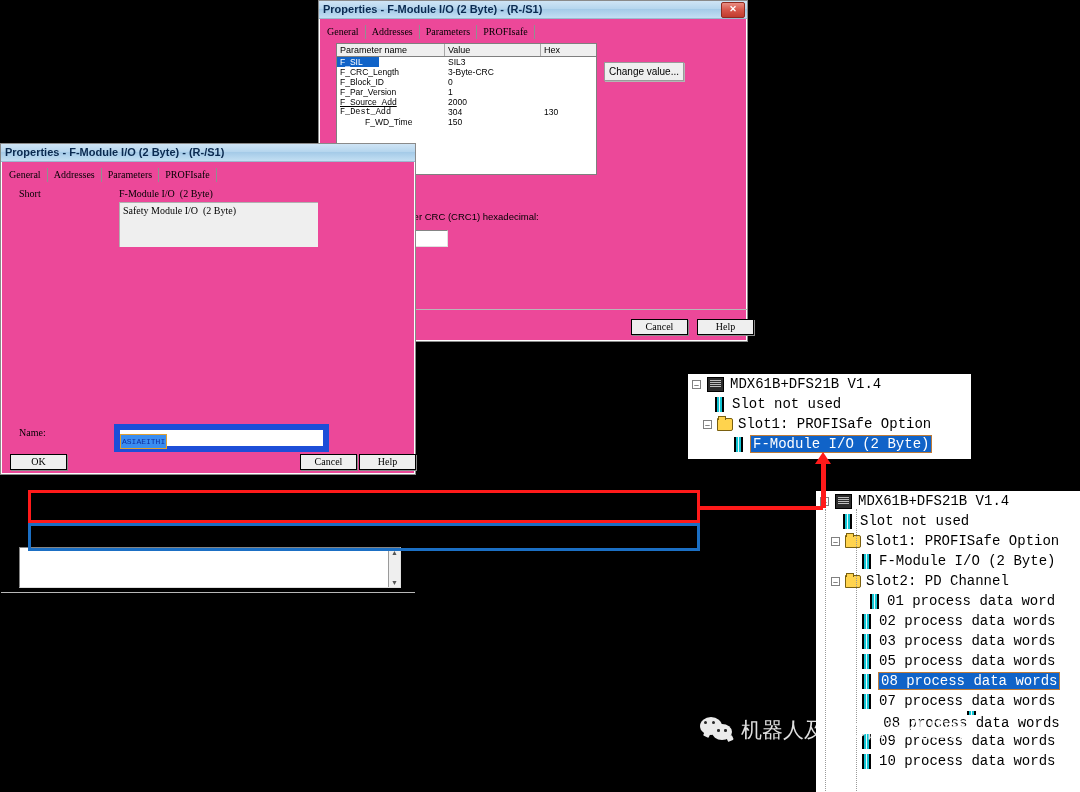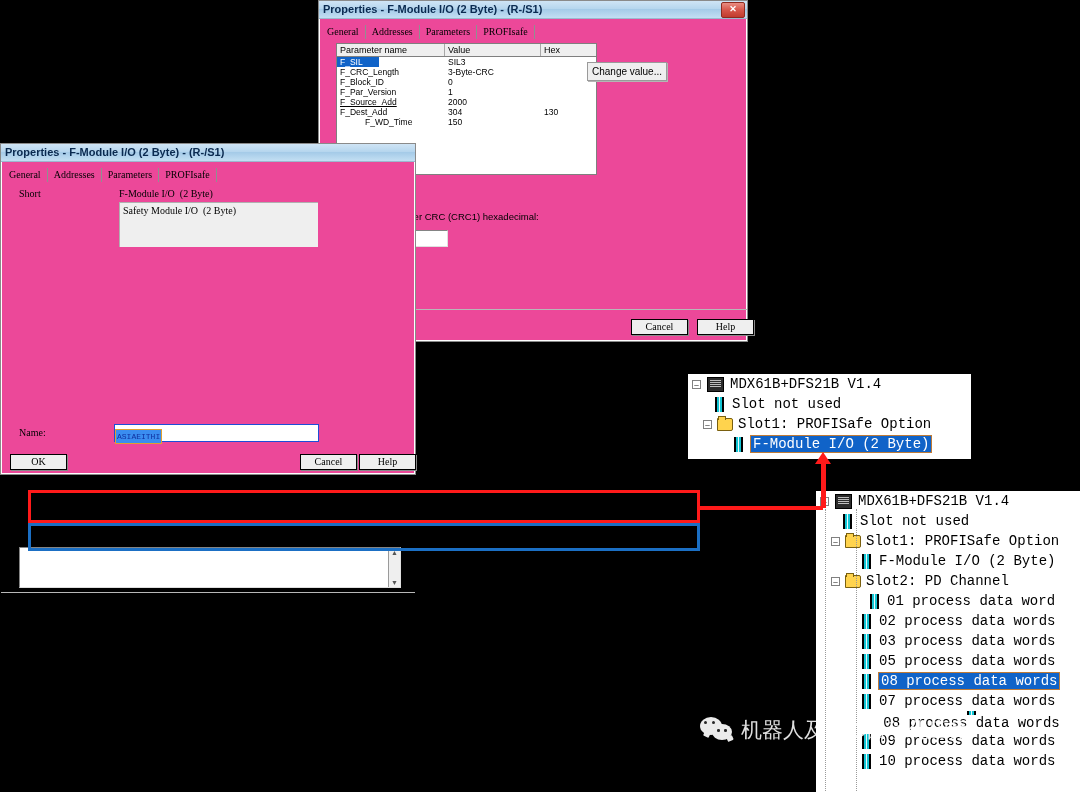--- a/index.html
+++ b/index.html
@@ -28,21 +28,21 @@
   .lbl{font-family:"Liberation Serif",serif;font-size:10px;color:#000;
        white-space:pre;}
   .mono{font-family:"Liberation Serif",serif;font-size:10px;}
 
   .btn{background:#efefef;border:1px solid #000;box-shadow:1px 1px 0 #8a8a8a;
        font-family:"Liberation Serif",serif;font-size:10px;text-align:center;
        color:#000;}
   .btn.flat{border:1px solid #9a9a9a;box-shadow:1px 1px 0 #b5b5b5;
        font-family:"Liberation Sans",sans-serif;font-size:10px;}
 
-  .field{background:#fff;border:1px solid #1d4ed8;}
+  .field{background:#fff;border:6px solid #1d4ed8;}
   .sunk{background:#fff;border-top:1px solid #848484;border-left:1px solid #848484;
         border-right:1px solid #dfdfdf;border-bottom:1px solid #dfdfdf;}
 
   
   .grid{position:absolute;background:#fff;border:1px solid #7f7f7f;}
   .ghead{display:flex;height:12px;background:#efefef;border-bottom:1px solid #7f7f7f;}
   .gh{font-family:"Liberation Sans",sans-serif;font-size:9px;color:#000;
       padding-left:3px;line-height:12px;border-right:1px solid #a8a8a8;
       box-sizing:border-box;}
   .grow{display:flex;height:10px;}
@@ -119,32 +119,32 @@
       <div class="gc" style="width:108px;">F_Par_Version</div>
       <div class="gc" style="width:96px;">1</div>
       <div class="gc" style="width:53px;"></div>
     </div>
     <div class="grow">
       <div class="gc" style="width:108px;text-decoration:underline;">F_Source_Add</div>
       <div class="gc" style="width:96px;">2000</div>
       <div class="gc" style="width:53px;"></div>
     </div>
     <div class="grow">
-      <div class="gc" style="width:108px;">F_Dest_Add</div>
+      <div class="gc" style="width:108px;font-family:Liberation Mono, monospace;">F_Dest_Add</div>
       <div class="gc" style="width:96px;">304</div>
       <div class="gc" style="width:53px;">130</div>
     </div>
     <div class="grow">
       <div class="gc" style="width:108px;padding-left:28px;">F_WD_Time</div>
       <div class="gc" style="width:96px;">150</div>
       <div class="gc" style="width:53px;"></div>
     </div>
   </div>
 
-  <div class="btn flat" style="position:absolute;left:268px;top:61px;width:78px;height:17px;line-height:17px;">Change value...</div>
+  <div class="btn flat" style="position:absolute;left:285px;top:61px;width:78px;height:17px;line-height:17px;">Change value...</div>
 
   <div class="lbl" style="position:absolute;left:17px;top:210px;font-family:'Liberation Sans',sans-serif;font-size:9.5px;">Current F parameter CRC (CRC1) hexadecimal:</div>
 
   <div class="sunk" style="position:absolute;left:17px;top:229px;width:110px;height:15px;">
     <span class="mono" style="font-family:'Liberation Sans',sans-serif;font-size:9.5px;padding-left:3px;line-height:15px;display:block;">ADDE</span>
   </div>
 
   <div style="position:absolute;left:0;top:308px;width:100%;height:1px;background:#b8b8b8;"></div>
 
   <div class="btn" style="position:absolute;left:9px;top:318px;width:55px;height:14px;line-height:14px;">OK</div>

